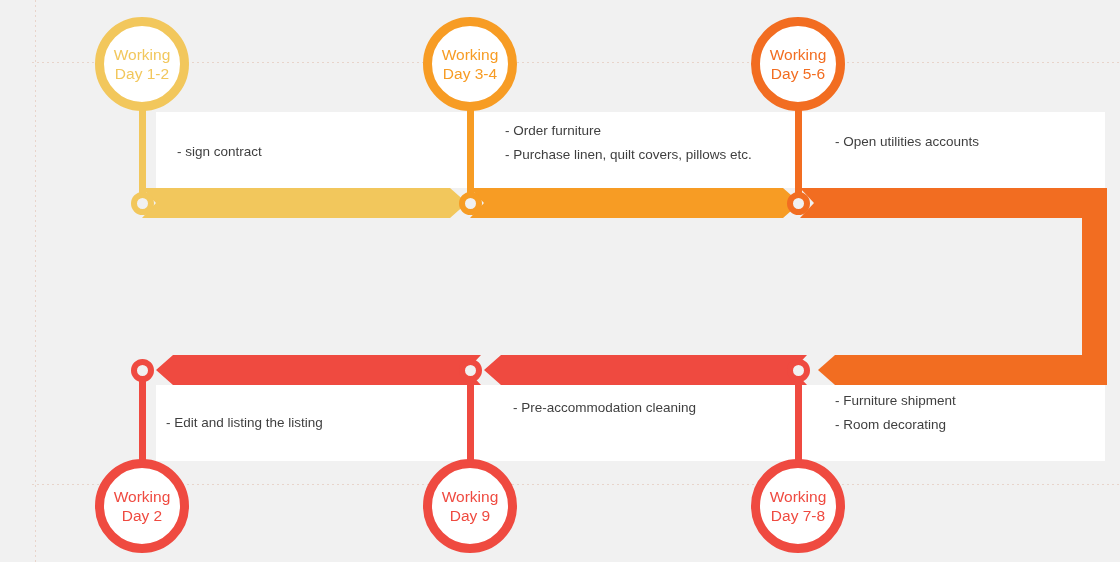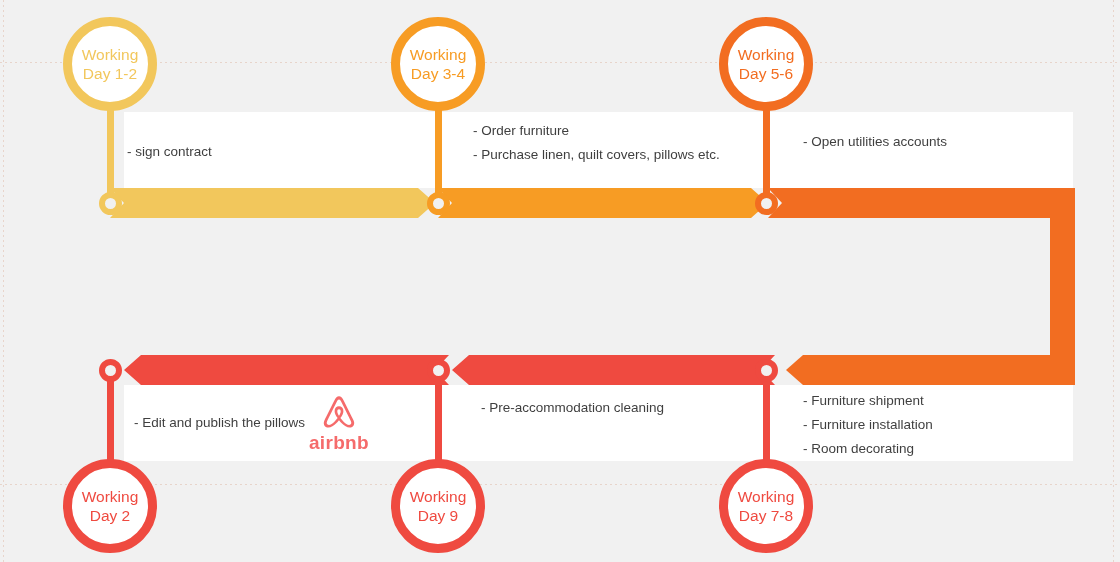--- a/index.html
+++ b/index.html
@@ -3,21 +3,21 @@
 <meta charset="utf-8">
 <title>Airbnb Listing Preparation Timeline</title>
 <style>
   html,body{margin:0;padding:0;}
   body{
     width:1120px;height:562px;
     background:#f1f1f1;
     font-family:"Liberation Sans", sans-serif;
     overflow:hidden;
   }
-  #stage{position:relative;width:1001px;height:562px;background:#f1f1f1;}
+  #stage{position:relative;width:1001px;height:562px;background:#f1f1f1;margin-left:32px;}
 
   
   .guide-h{position:absolute;left:0;width:1120px;height:1px;
     background-image:repeating-linear-gradient(to right,#e6cfc4 0 2px,transparent 2px 5px);
     opacity:.85;}
   .guide-v{position:absolute;top:0;height:562px;width:1px;
     background-image:repeating-linear-gradient(to bottom,#e6cfc4 0 2px,transparent 2px 5px);
     opacity:.85;}
 
   
@@ -138,74 +138,40 @@
   <div class="milestone" style="left:391px;top:459px;width:94px;height:94px;border:9px solid #EF4A40;color:#EF4A40;">
     <div class="ml1">Working</div>
     <div class="ml2">Day 9</div>
   </div>
 
   <div class="milestone" style="left:719px;top:459px;width:94px;height:94px;border:9px solid #EF4A40;color:#EF4A40;">
     <div class="ml1">Working</div>
     <div class="ml2">Day 7-8</div>
   </div>
 
-  <div class="tasks" style="left:127px;top:140px;text-align:right;">
+  <div class="tasks" style="left:145px;top:140px;text-align:right;">
     <div class="t">- sign contract</div>
   </div>
 
   <div class="tasks" style="left:473px;top:119px;">
     <div class="t">- Order furniture</div>
     <div class="t">- Purchase linen, quilt covers, pillows etc.</div>
   </div>
 
   <div class="tasks" style="left:803px;top:130px;">
     <div class="t">- Open utilities accounts</div>
   </div>
 
   <div class="tasks" style="left:134px;top:411px;">
-    <div class="t">- Edit and publish the pillows</div>
+    <div class="t">- Edit and listing the listing</div>
   </div>
 
   <div class="tasks" style="left:481px;top:396px;">
     <div class="t">- Pre-accommodation cleaning</div>
   </div>
 
   <div class="tasks" style="left:803px;top:389px;">
     <div class="t">- Furniture shipment</div>
-    <div class="t">- Furniture installation</div>
     <div class="t">- Room decorating</div>
   </div>
 
-  <div class="airbnb" style="left:309px;top:393px;">
-    <svg width="48" height="38" viewBox="0 0 48 38">
-      <path d="M24 3.2 C26.0 3.2 27.2 4.6 28.1 6.4
-               C31.0 12.1 36.5 23.0 38.6 27.4
-               C40.0 30.4 38.9 33.6 36.0 34.4
-               C32.9 35.2 29.6 33.2 27.0 30.6
-               C25.9 29.5 24.9 28.4 24 27.3
-               C23.1 28.4 22.1 29.5 21.0 30.6
-               C18.4 33.2 15.1 35.2 12.0 34.4
-               C9.1 33.6 8.0 30.4 9.4 27.4
-               C11.5 23.0 17.0 12.1 19.9 6.4
-               C20.8 4.6 22.0 3.2 24 3.2 Z
-               M24 6.4 C23.1 6.4 22.5 7.2 21.9 8.4
-               C19.2 13.8 13.9 24.3 12.1 28.2
-               C11.3 30.0 11.8 31.4 13.1 31.8
-               C15.0 32.3 17.5 30.6 19.4 28.7
-               C20.6 27.5 21.7 26.2 22.6 25.1
-               C21.0 22.9 19.6 20.6 19.6 18.2
-               C19.6 15.2 21.5 13.3 24 13.3
-               C26.5 13.3 28.4 15.2 28.4 18.2
-               C28.4 20.6 27.0 22.9 25.4 25.1
-               C26.3 26.2 27.4 27.5 28.6 28.7
-               C30.5 30.6 33.0 32.3 34.9 31.8
-               C36.2 31.4 36.7 30.0 35.9 28.2
-               C34.1 24.3 28.8 13.8 26.1 8.4
-               C25.5 7.2 24.9 6.4 24 6.4 Z
-               M24 16.2 C22.9 16.2 22.3 17.1 22.3 18.3
-               C22.3 19.8 23.1 21.4 24 22.7
-               C24.9 21.4 25.7 19.8 25.7 18.3
-               C25.7 17.1 25.1 16.2 24 16.2 Z" fill="#F56B6B"></path>
-    </svg>
-    <div class="wordmark">airbnb</div>
-  </div>
 
 </div>
 
 </body></html>

